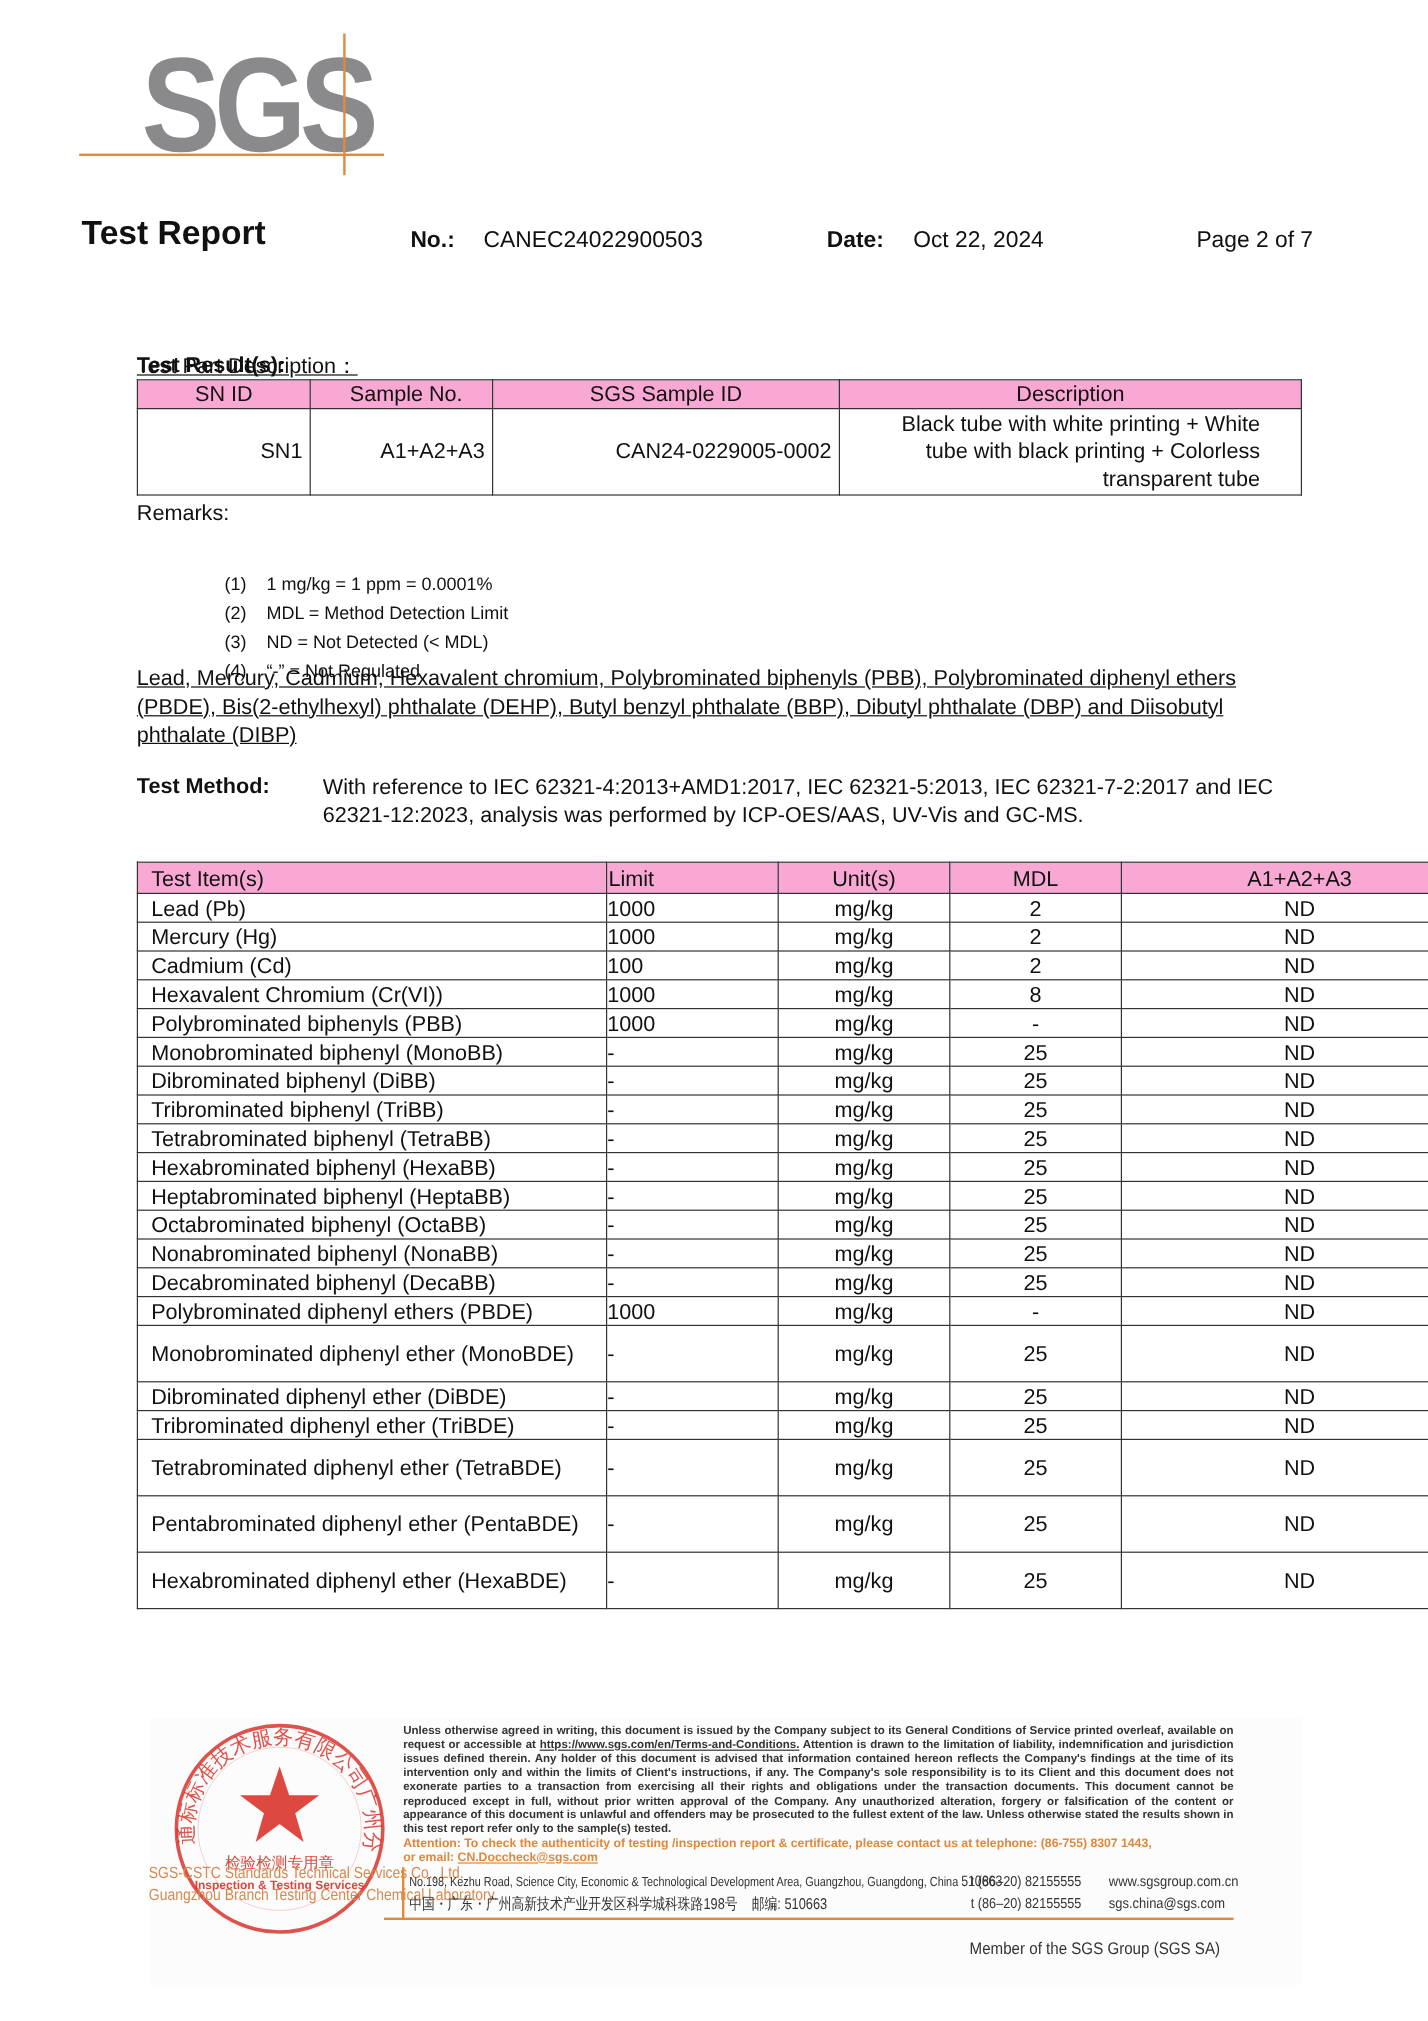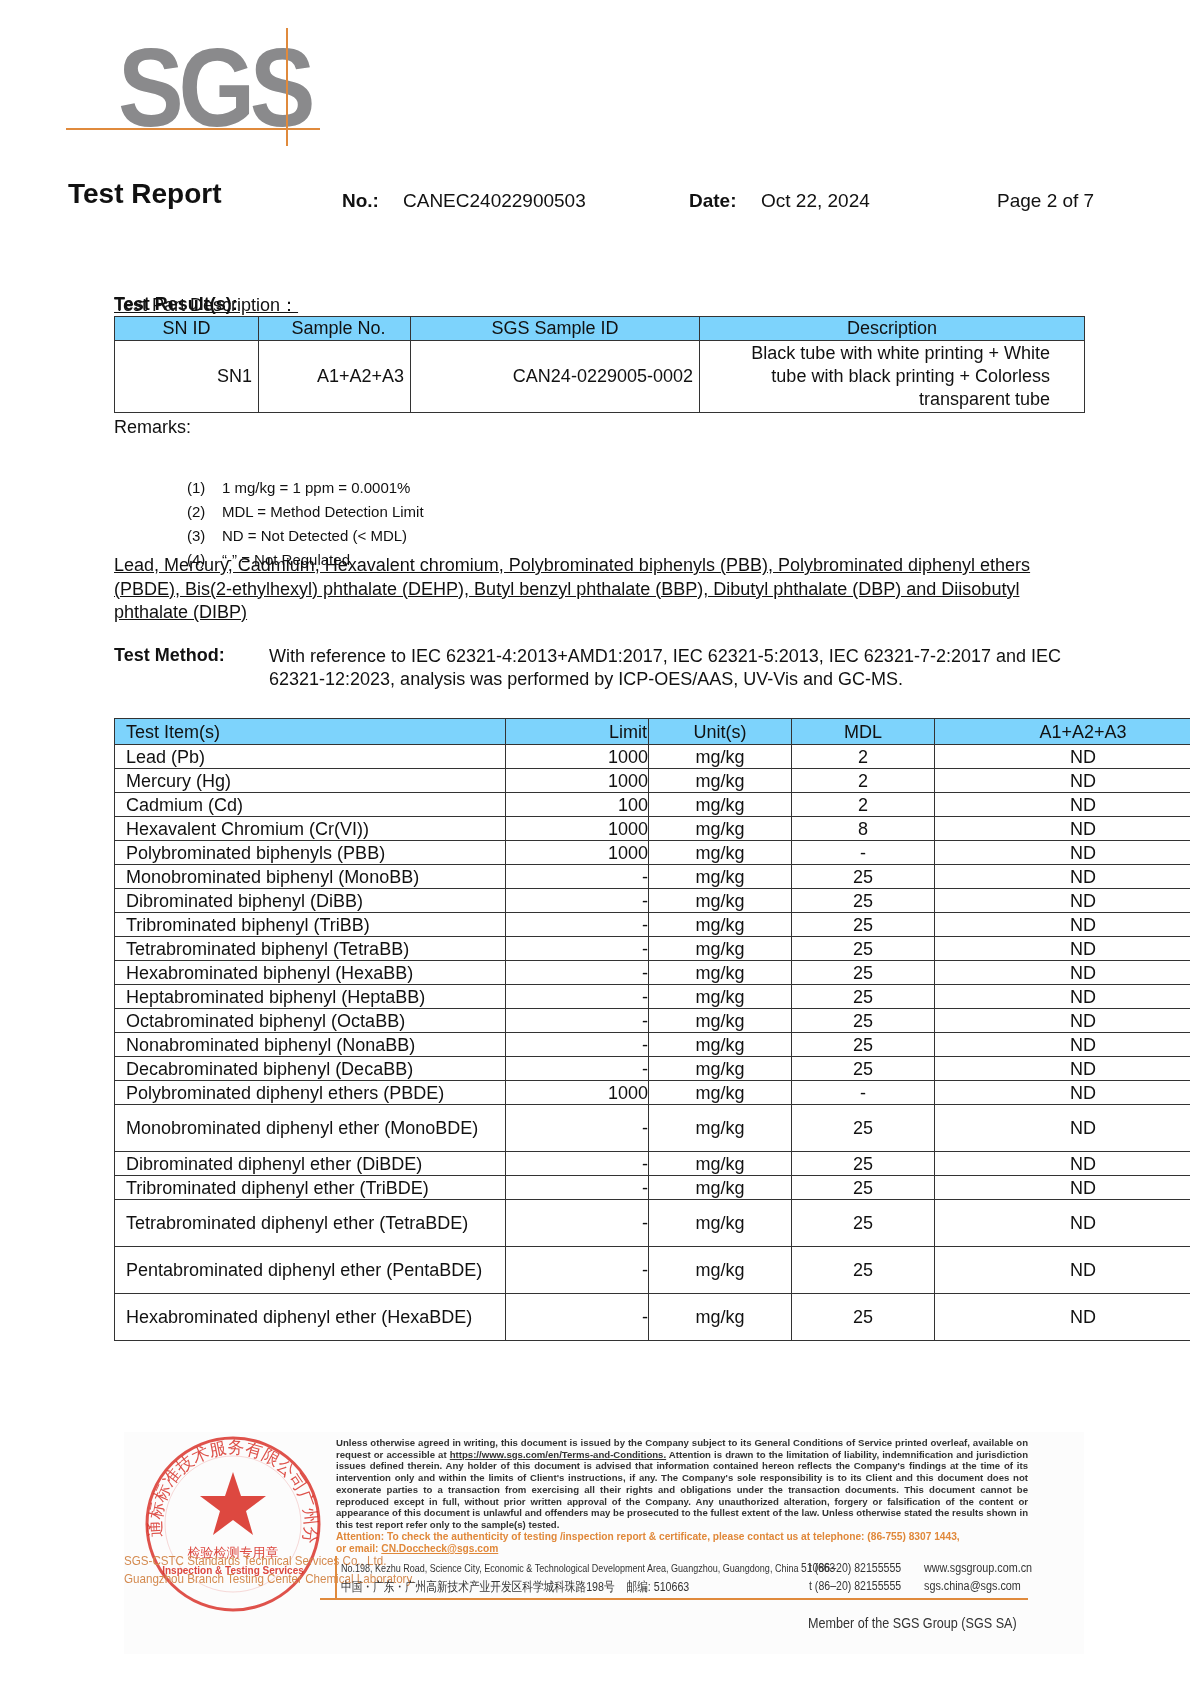--- a/index.html
+++ b/index.html
@@ -18,41 +18,41 @@
   
   .hdr-title { left:68px; top:178px; font-size:28px; font-weight:bold; }
   .hdr-label { font-size:19px; font-weight:bold; top:190px; }
   .hdr-val { font-size:19px; top:190px; }
 
   .section-title { left:114px; top:246px; font-size:18px; font-weight:bold;margin-top:48px; }
   .part-desc { left:114px; top:293px; font-size:18px; text-decoration:underline; }
 
   table { border-collapse:collapse; font-size:18px; }
   td, th { border:1px solid #333; font-weight:normal; }
-  th { background:#7dd3fc; }
+  th { background:#f9a8d4; }
 
   #part-table { left:114px; top:316px; width:971px; }
   #part-table th { height:23px; padding:0 4px; text-align:center; }
   #part-table td { text-align:right; padding:1px 6px; line-height:23px; }
 
   .remarks-title { left:114px; top:417px; font-size:18px; }
   .remark { left:187px; font-size:15px;margin-top:39px; }
   .remark .num { display:inline-block; width:35px; }
 
   .bold-heading { left:114px; top:554px; width:960px; font-size:18px; font-weight:normal;
                   text-decoration:underline; line-height:23.5px; }
 
   .tm-label { left:114px; top:645px; font-size:18px; font-weight:bold; }
   .tm-text { left:269px; top:645px; width:820px; font-size:18px; line-height:23px; }
 
   #main-table { left:114px; top:718px; width:1118px; }
   #main-table th { height:23px; line-height:22px; }
   #main-table td { line-height:22px; height:23px; padding:0; }
   #main-table .c-item { width:378px; text-align:left; padding-left:11px; }
-  #main-table .c-limit { width:140px; text-align:right; }
+  #main-table .c-limit { width:140px; text-align:left; }
   #main-table .c-unit { width:140px; text-align:center; }
   #main-table .c-mdl { width:140px; text-align:center; }
   #main-table .c-res { text-align:center; }
   #main-table tr.two td { height:46px; }
   #main-table tr.two td.c-item { line-height:22px; }
 
   
   #footer-bg { left:124px; top:1432px; width:960px; height:222px; background:#fcfcfc; }
   #stamp { left:138px; top:1432px; width:190px; height:190px; }
   .stamp-text { color:#d48a4f; font-size:13.5px; }

